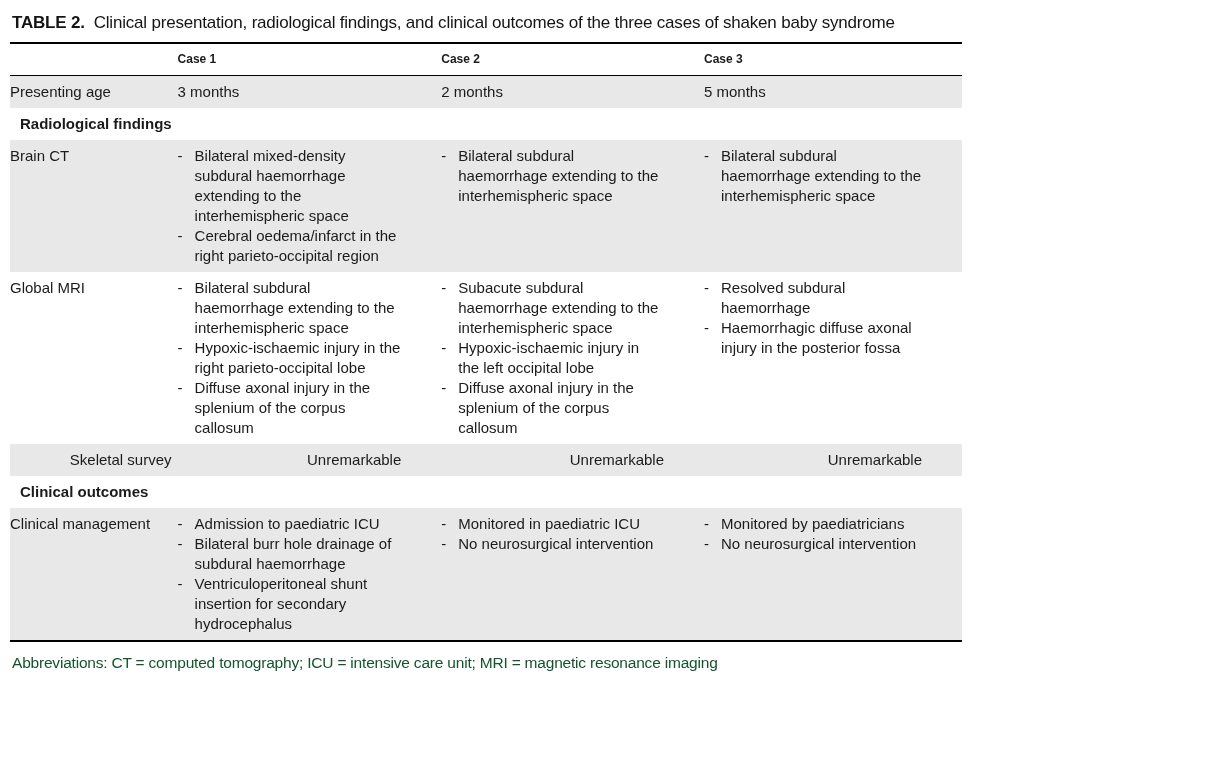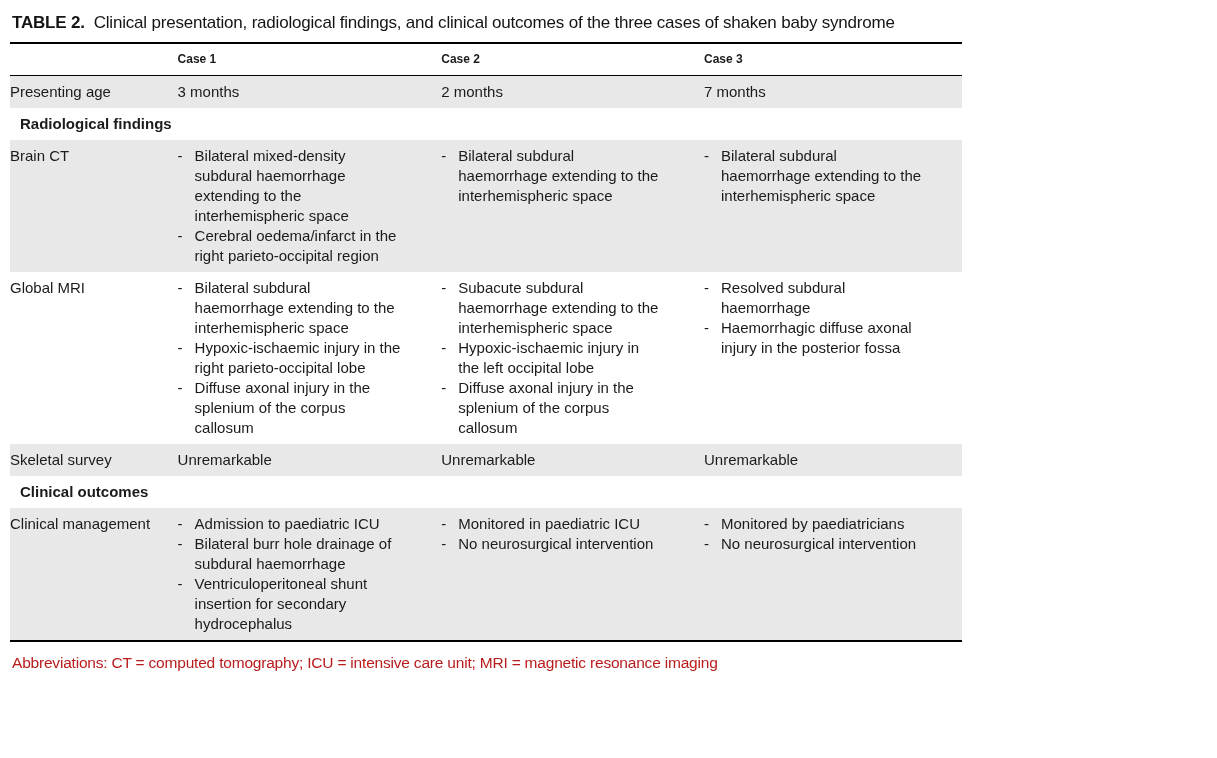--- a/index.html
+++ b/index.html
@@ -69,21 +69,21 @@
     flex: none;
   }
   .bullet .btext {
     flex: 1 1 auto;
   }
   .footnote {
     font-size: 15.5px;
     line-height: 20px;
     font-weight: 300;
     letter-spacing: -0.2px;
-    color: #b91c1c;
+    color: #14532d;
     padding: 11px 0 0 2px;
   }
 </style>
 </head>
 <body>
 
 <div class="page">
 
   <div class="title">
     <span class="tnum">TABLE 2.</span><span>Clinical presentation, radiological findings, and clinical outcomes of the three cases of shaken baby syndrome</span>
@@ -102,21 +102,21 @@
         <th>Case 1</th>
         <th>Case 2</th>
         <th>Case 3</th>
       </tr>
     </thead>
     <tbody>
         <tr style="background: rgb(232, 232, 232);">
           <td class="row-label">Presenting age</td>
           <td class="case-cell">3 months</td>
           <td class="case-cell">2 months</td>
-          <td class="case-cell">7 months</td>
+          <td class="case-cell">5 months</td>
         </tr>
         <tr>
           <td colspan="4" class="section-label">Radiological findings</td>
         </tr>
         <tr style="background: rgb(232, 232, 232);">
           <td class="row-label">Brain CT</td>
           <td class="case-cell">
             <div class="bullet">
               <span class="dash">-</span>
               <span class="btext">Bilateral mixed-density subdural haemorrhage extending to the interhemispheric space</span>
@@ -173,21 +173,21 @@
             <div class="bullet">
               <span class="dash">-</span>
               <span class="btext">Resolved subdural haemorrhage</span>
             </div>
             <div class="bullet">
               <span class="dash">-</span>
               <span class="btext">Haemorrhagic diffuse axonal injury in the posterior fossa</span>
             </div>
           </td>
         </tr>
-        <tr style="background: rgb(232, 232, 232);">
+        <tr style="background: rgb(232, 232, 232); text-align: right;">
           <td class="row-label">Skeletal survey</td>
           <td class="case-cell">Unremarkable</td>
           <td class="case-cell">Unremarkable</td>
           <td class="case-cell">Unremarkable</td>
         </tr>
         <tr>
           <td colspan="4" class="section-label">Clinical outcomes</td>
         </tr>
         <tr style="background: rgb(232, 232, 232);">
           <td class="row-label">Clinical management</td>

